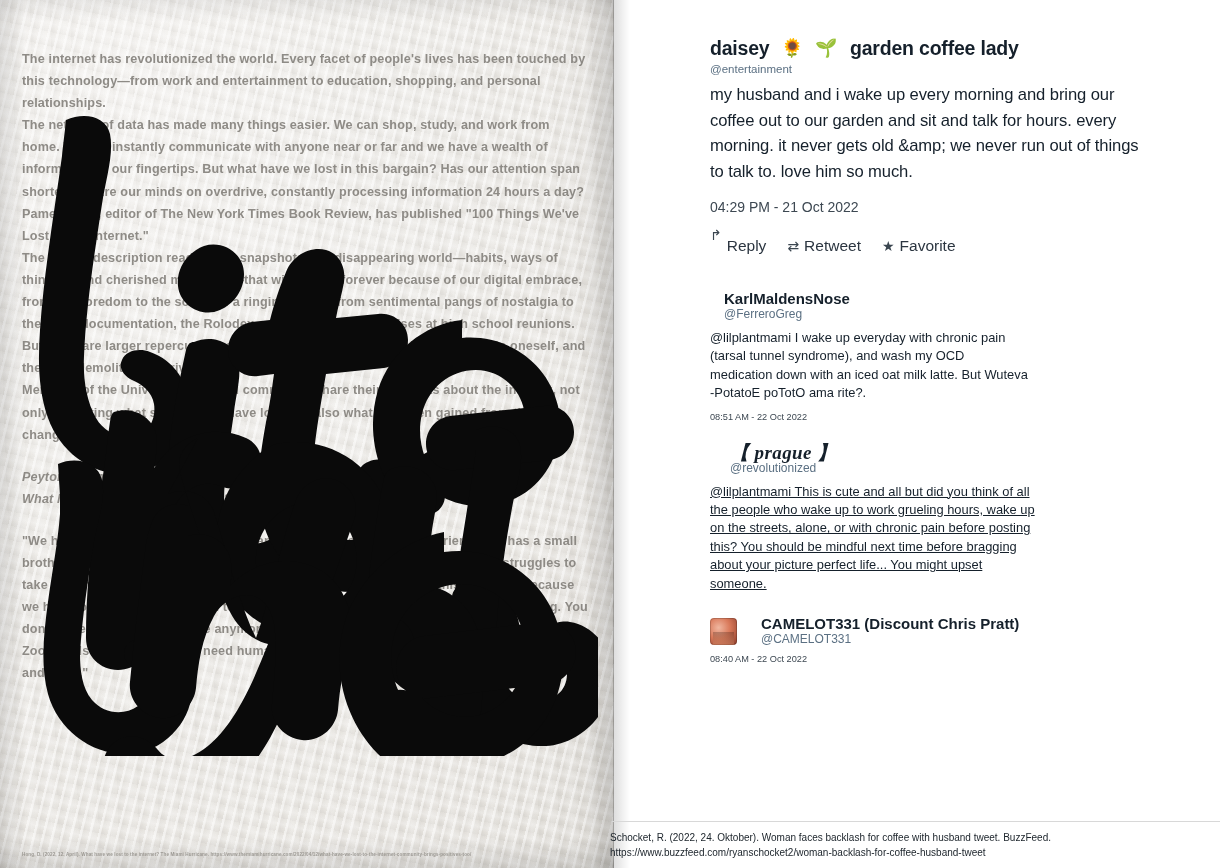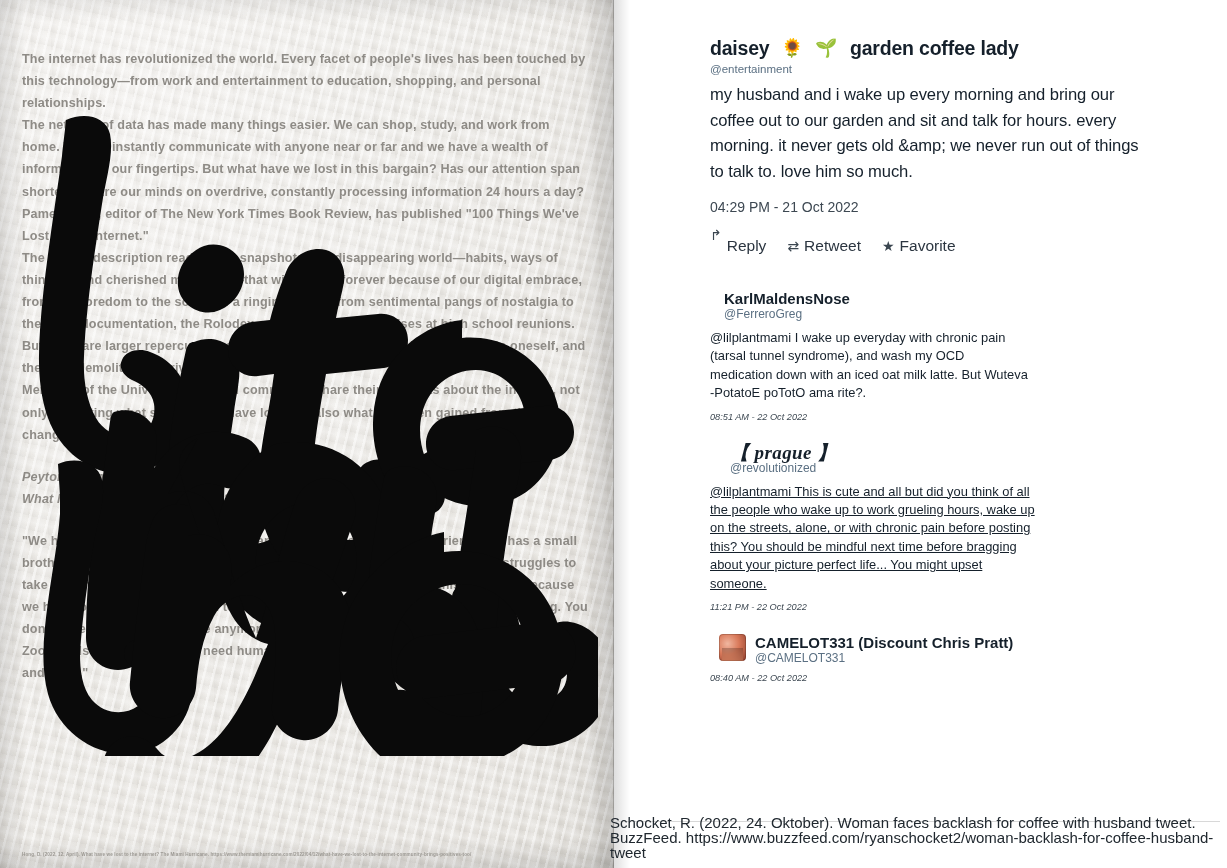--- a/index.html
+++ b/index.html
@@ -204,48 +204,47 @@
     font-size: 12.9px;
     line-height: 18.4px;
     color: #15202b;
     max-width: 318px;
   }
   .reply-text.wide { max-width: 330px; text-decoration: underline; }
   .reply-time {
     margin-top: 9px;
     font-size: 9.2px;
     color: #3d4852;
-    font-style: italic;
   }
   .avatar {
     width: 27px;
     height: 27px;
     border-radius: 4px;
     background:
       radial-gradient(circle at 32% 36%, #f0b7a0 0%, #d9795a 45%, #8a3b2a 100%),
       linear-gradient(135deg, #4a2b22, #b35a3c);
     flex: 0 0 auto;
     position: relative;
     overflow: hidden;
     box-shadow: inset 0 0 0 1px rgba(0,0,0,0.18);
   }
   .avatar::after {
     content: "";
     position: absolute;
     left: 3px; top: 14px; right: 3px; bottom: 0;
     background: linear-gradient(180deg, rgba(30,10,5,0.25), rgba(230,160,120,0.35));
   }
-  .avatar-stack { display: flex; align-items: flex-start; gap: 9px; margin-left: 9px; }
+  .avatar-stack { display: flex; align-items: flex-end; gap: 24px; }
 
   .source-note {
     position: absolute;
     left: 610px;
     bottom: 8px;
     width: 610px;
-    font-size: 15px;
+    font-size: 10px;
     line-height: 15px;
     color: #20282f;
     letter-spacing: 0px;
   }
   .source-sep {
     position: absolute;
     left: 612px;
     bottom: 46px;
     width: 608px;
     height: 1px;
@@ -364,21 +363,20 @@
         <div class="reply">
           <div class="indent" style="padding-left:20px">
             <div class="reply-head">
               <div>
                 <div class="reply-name serif">【 prague 】</div>
                 <div class="reply-handle">@revolutionized</div>
               </div>
             </div>
           </div>
           <div class="reply-text wide">@lilplantmami This is cute and all but did you think of all the people who wake up to work grueling hours, wake up on the streets, alone, or with chronic pain before posting this? You should be mindful next time before bragging about your picture perfect life... You might upset someone.</div>
-          <div class="reply-time">11:21 PM - 22 Oct 2022</div>
         </div>
 
         <div class="reply">
           <div class="avatar-stack">
             <div class="avatar"></div>
             <div>
               <div class="reply-name">CAMELOT331 (Discount Chris Pratt)</div>
               <div class="reply-handle">@CAMELOT331</div>
             </div>
           </div>

